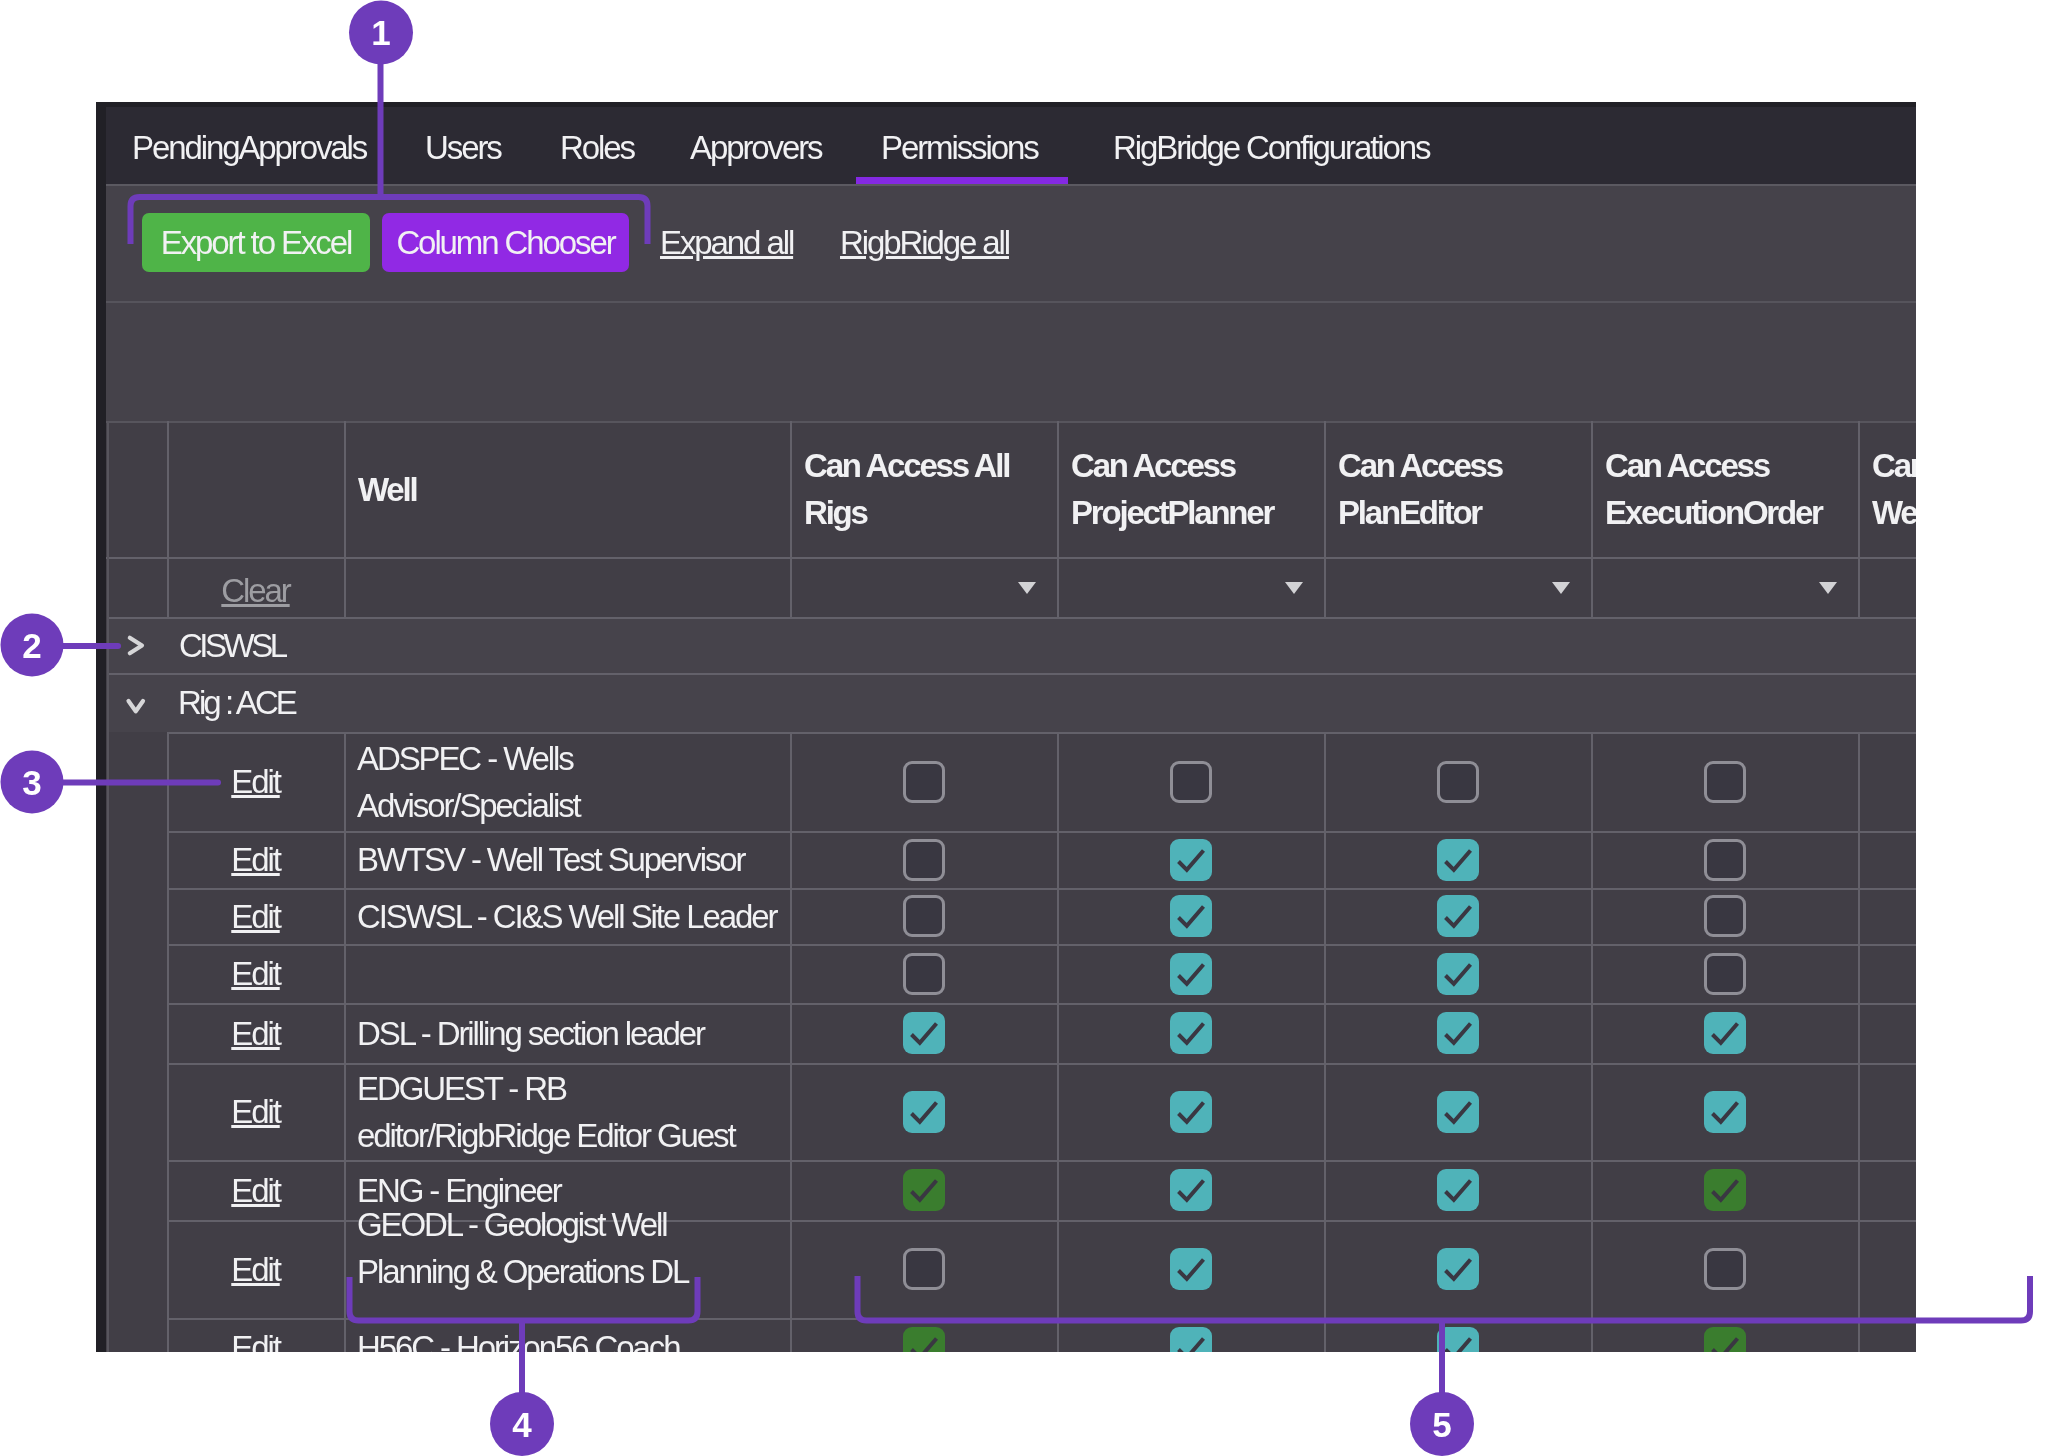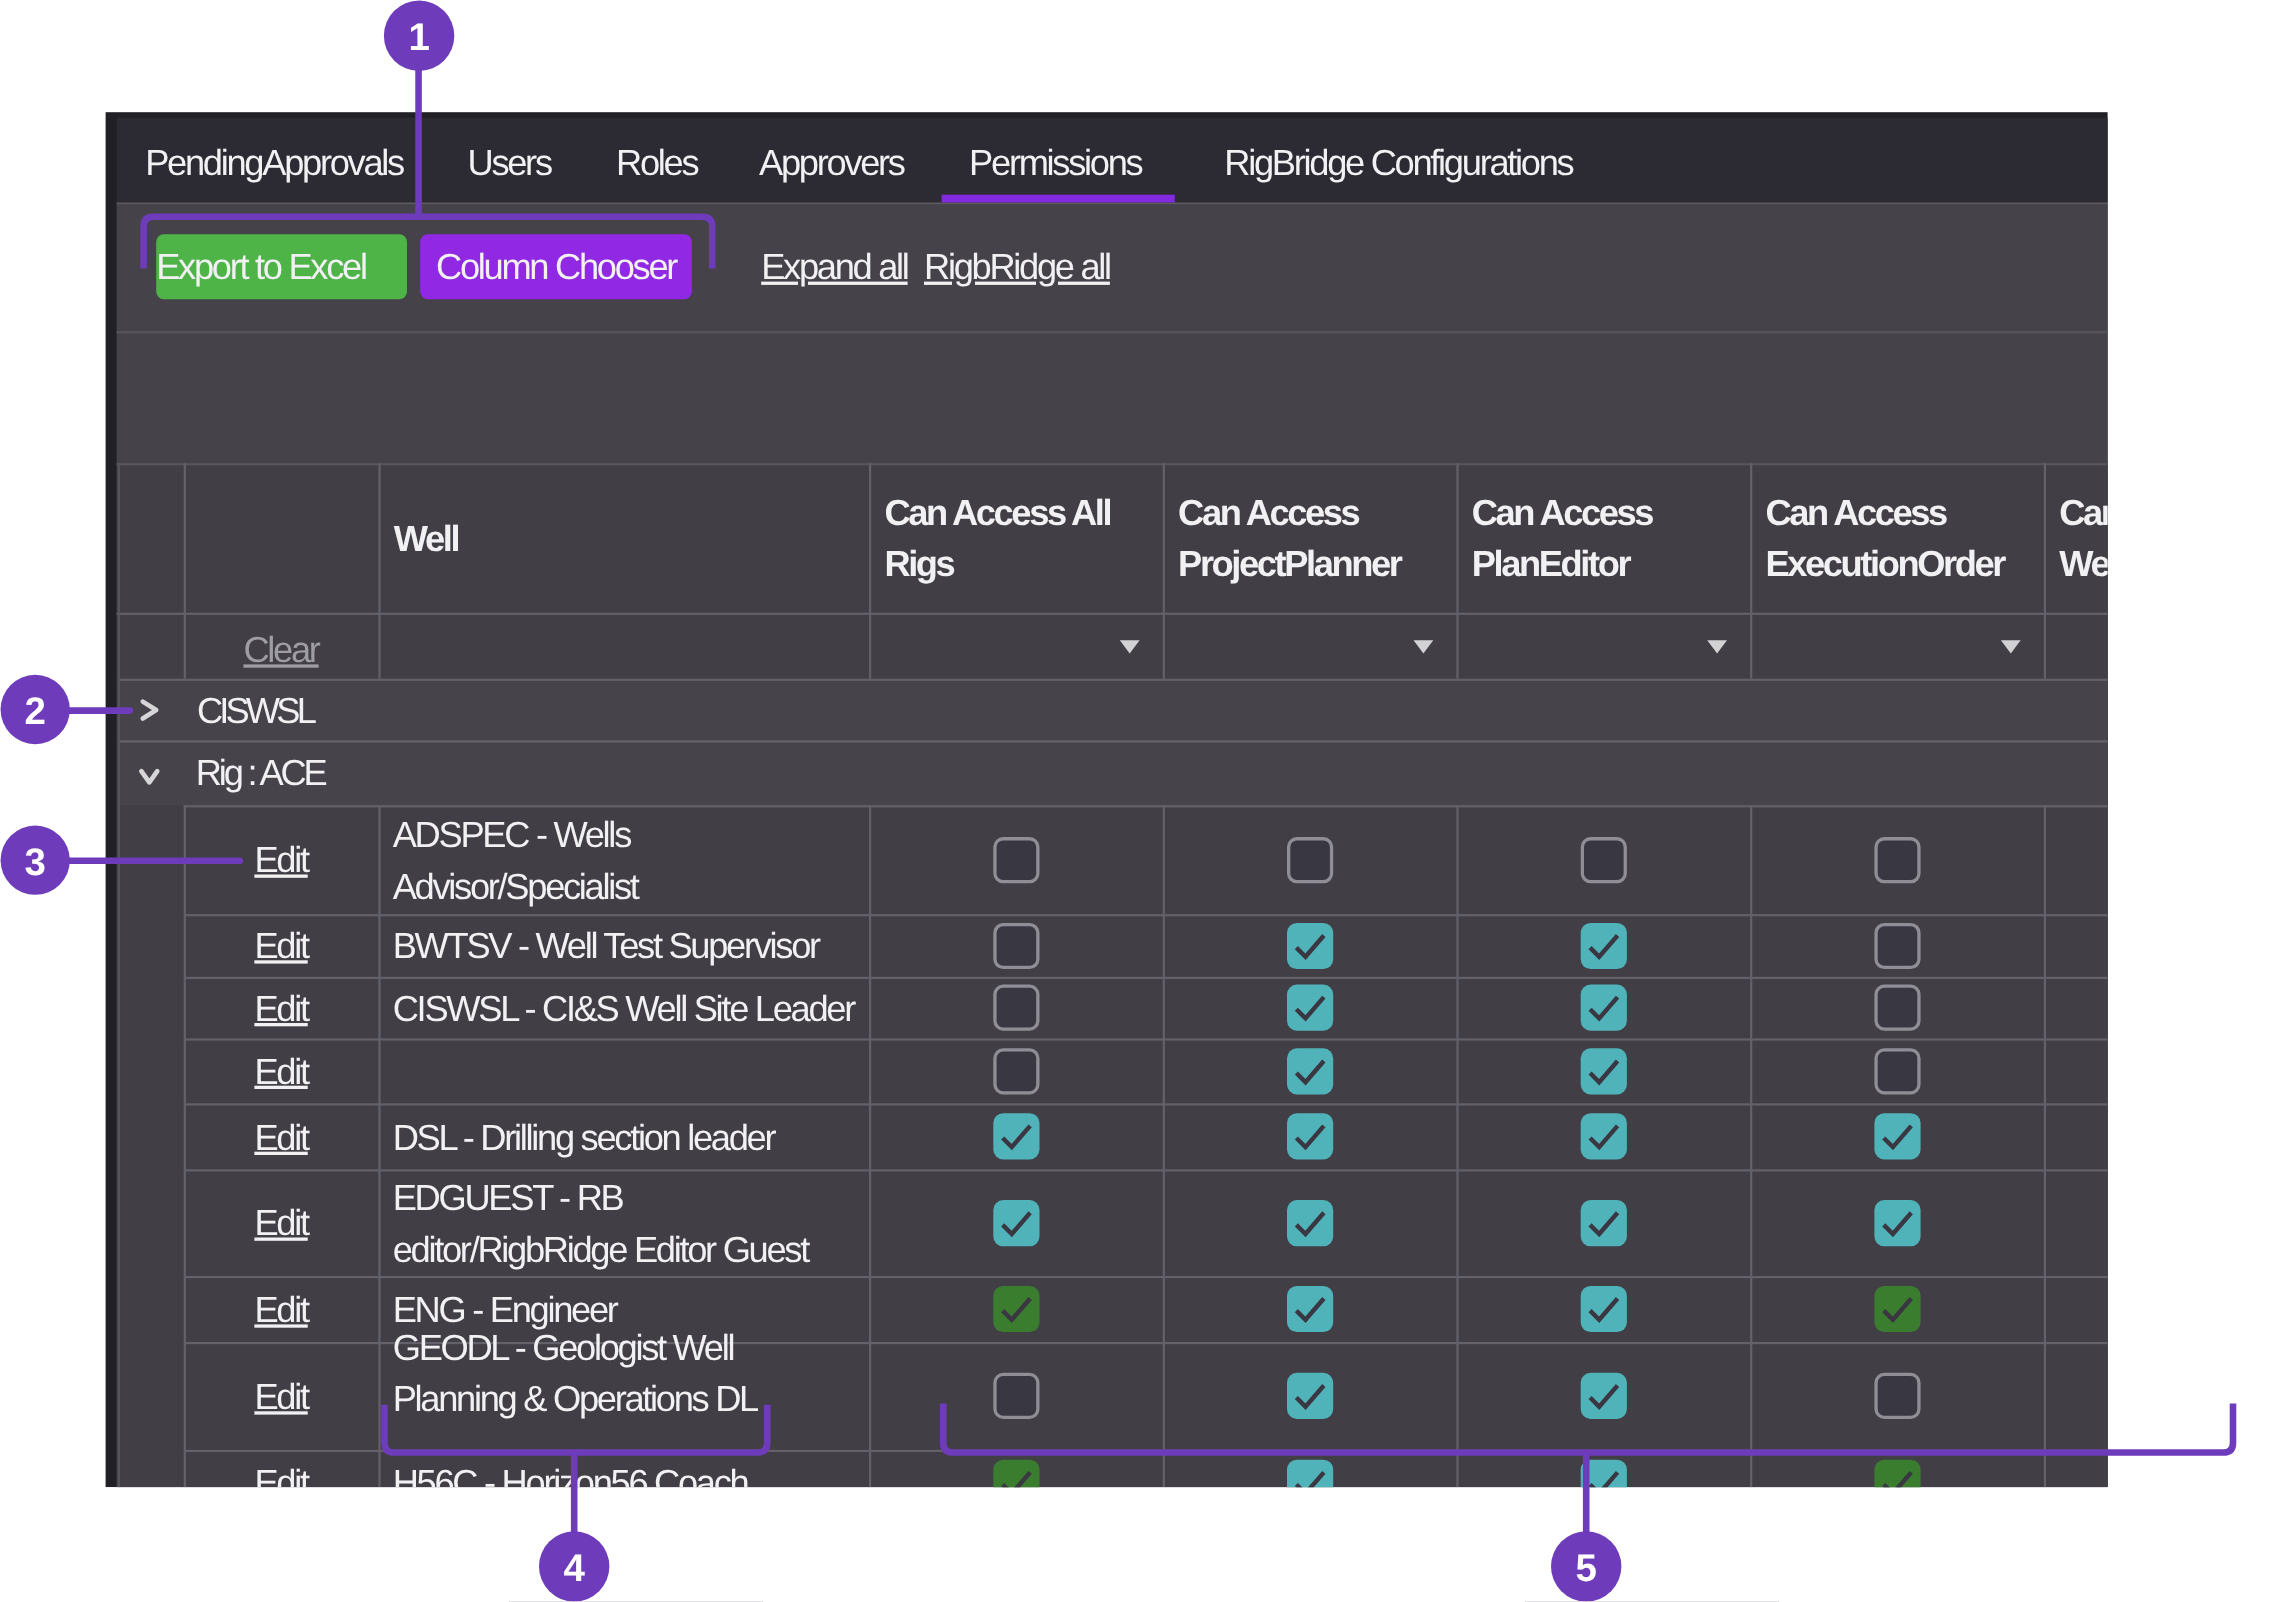--- a/index.html
+++ b/index.html
@@ -36,28 +36,28 @@
 <div class="abs" style="left:690px;top:109px;width:10px;height:77px;display:flex;align-items:center;justify-content:center;justify-content:flex-start;overflow:visible;">
         <span class="txt" style="position:static;">Approvers</span>
       </div>
 <div class="abs" style="left:881px;top:109px;width:10px;height:77px;display:flex;align-items:center;justify-content:center;justify-content:flex-start;overflow:visible;">
         <span class="txt" style="position:static;">Permissions</span>
       </div>
 <div class="abs" style="left:1098px;top:109px;width:10px;height:77px;display:flex;align-items:center;justify-content:center;justify-content:flex-start;overflow:visible;margin-left:15px;">
         <span class="txt" style="position:static;">RigBridge Configurations</span>
       </div>
 <div class="abs" style="left:856px;top:177px;width:212px;height:7px;background:#8429e2;"></div>
-<div class="abs" style="left:142px;top:213px;width:228px;height:59px;background:#4fb448;border-radius:7px;display:flex;align-items:center;">
+<div class="abs" style="left:142px;top:213px;width:228px;height:59px;background:#4fb448;border-radius:7px;display:flex;align-items:center;justify-content:center;">
         <span class="txt" style="position:static;">Export to Excel</span>
       </div>
 <div class="abs" style="left:382px;top:213px;width:247px;height:59px;background:#9129e4;border-radius:7px;display:flex;align-items:center;justify-content:center;">
         <span class="txt" style="position:static;">Column Chooser</span>
       </div>
 <div class="abs" style="left:660px;top:213px;width:10px;height:59px;display:flex;align-items:center;justify-content:center;justify-content:flex-start;overflow:visible;">
-        <span class="txt" style="position:static;text-decoration:underline;margin-left:32px;">Expand all</span>
+        <span class="txt" style="position:static;text-decoration:underline;">Expand all</span>
       </div>
 <div class="abs" style="left:840px;top:213px;width:10px;height:59px;display:flex;align-items:center;justify-content:center;justify-content:flex-start;overflow:visible;">
         <span class="txt" style="position:static;text-decoration:underline;">RigbRidge all</span>
       </div>
 <div class="hl" style="left:106px;top:557px;width:1964px;background:#63616a;height:2px;"></div>
 <div class="hl" style="left:107px;top:617px;width:1963px;background:#63616a;height:2px;"></div>
 <div class="hl" style="left:107px;top:673px;width:1963px;background:#63616a;height:2px;"></div>
 <div class="hl" style="left:167px;top:732px;width:1903px;background:#63616a;height:2px;"></div>
 <div class="hl" style="left:167px;top:831px;width:1903px;background:#63616a;height:2px;"></div>
 <div class="hl" style="left:167px;top:888px;width:1903px;background:#63616a;height:2px;"></div>

